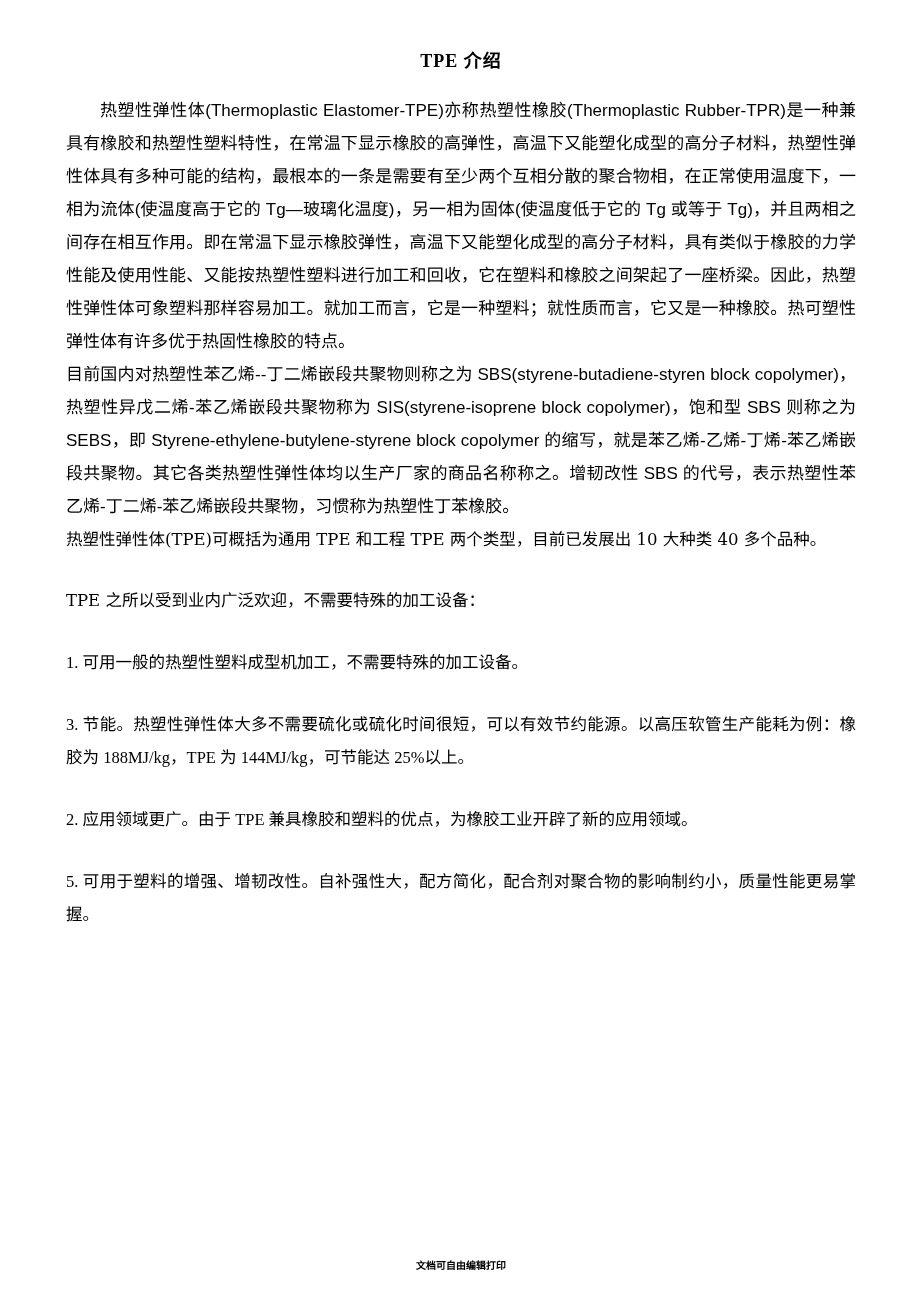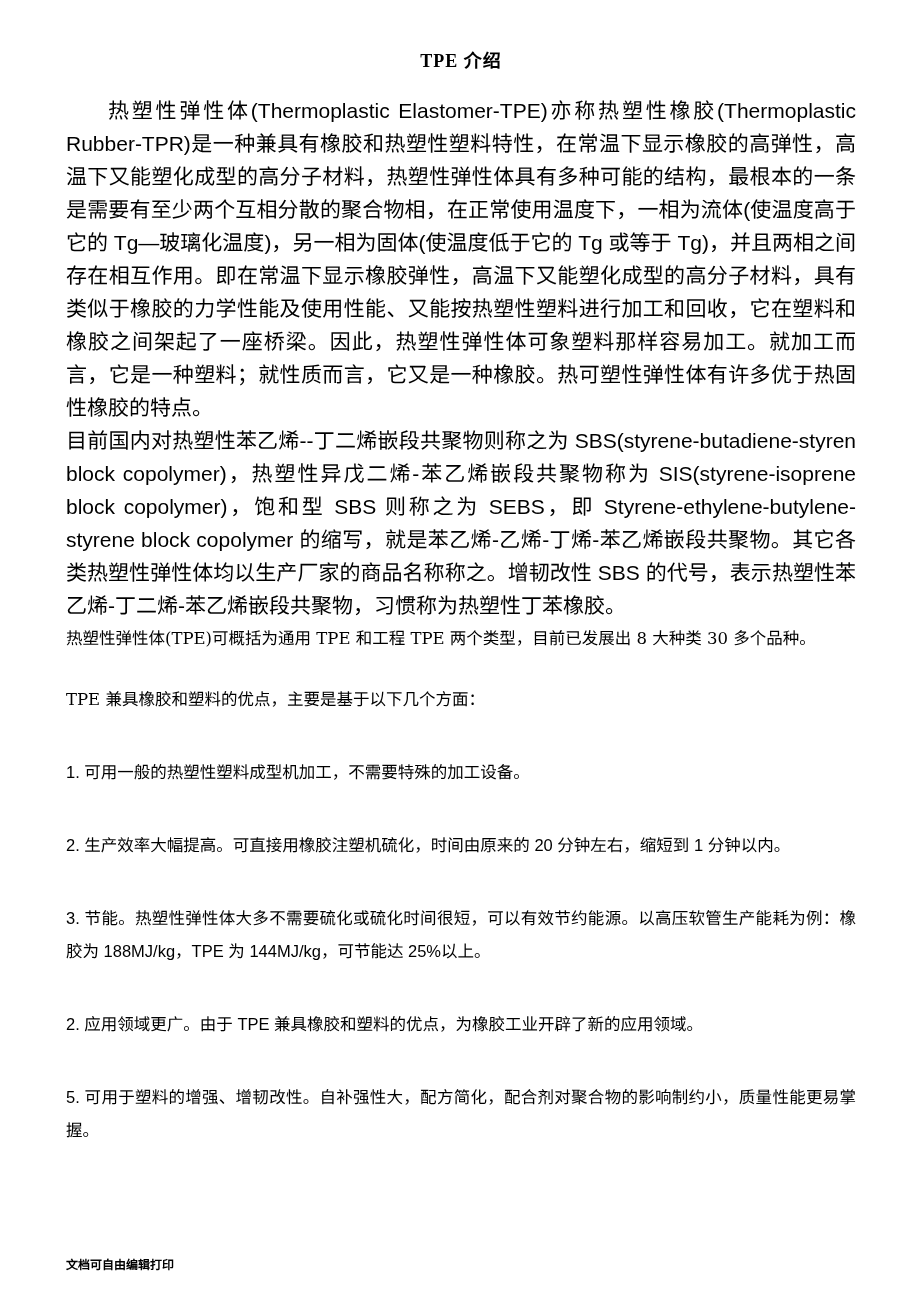--- a/index.html
+++ b/index.html
@@ -26,70 +26,70 @@
     font-weight: 700;
     letter-spacing: 1px;
     margin: 0 0 22px 0;
     font-family: "Liberation Serif", "DejaVu Serif", serif;
   }
   .doc-title.second {
     margin-top: 32px;
     margin-bottom: 24px;
   }
   .s1-para {
-    font-size: 21px;
+    font-size: 17px;
     line-height: 33px;
     text-align: justify;
     margin: 0;
     font-family: "Liberation Sans", "DejaVu Sans", sans-serif;
   }
   .first-indent { text-indent: 2em; }
   .s2-para {
     font-size: 16.5px;
     line-height: 33px;
     text-align: justify;
     margin: 0 0 28px 0;
     font-family: "DejaVu Serif", "Liberation Serif", serif;
   }
   .list-item {
     font-size: 16.5px;
     line-height: 33px;
     text-align: justify;
-    margin: 12px 0 28px 0;
-    font-family: Liberation Sans, sans-serif;
+    margin: 1px 0 28px 0;
+    font-family: Liberation Serif, serif;
   }
   .list-item:last-of-type { margin-bottom: 0; }
   .page-footer {
     margin-top: auto;
-    font-size: 12px;
+    text-align: center;
+    font-size: 10px;
     font-weight: 700;
     font-family: "Liberation Sans", "DejaVu Sans", sans-serif;
     padding-bottom: 4px;
   }
 </style>
 </head>
 <body>
 
 <div class="page">
 
   <h1 class="doc-title">TPE 介绍</h1>
 
   <p class="s1-para first-indent">热塑性弹性体(Thermoplastic Elastomer-TPE)亦称热塑性橡胶(Thermoplastic Rubber-TPR)是一种兼具有橡胶和热塑性塑料特性，在常温下显示橡胶的高弹性，高温下又能塑化成型的高分子材料，热塑性弹性体具有多种可能的结构，最根本的一条是需要有至少两个互相分散的聚合物相，在正常使用温度下，一相为流体(使温度高于它的 Tg—玻璃化温度)，另一相为固体(使温度低于它的 Tg 或等于 Tg)，并且两相之间存在相互作用。即在常温下显示橡胶弹性，高温下又能塑化成型的高分子材料，具有类似于橡胶的力学性能及使用性能、又能按热塑性塑料进行加工和回收，它在塑料和橡胶之间架起了一座桥梁。因此，热塑性弹性体可象塑料那样容易加工。就加工而言，它是一种塑料；就性质而言，它又是一种橡胶。热可塑性弹性体有许多优于热固性橡胶的特点。</p>
 
   <p class="s1-para">目前国内对热塑性苯乙烯--丁二烯嵌段共聚物则称之为 SBS(styrene-butadiene-styren block copolymer)，热塑性异戊二烯-苯乙烯嵌段共聚物称为 SIS(styrene-isoprene block copolymer)，饱和型 SBS 则称之为 SEBS，即 Styrene-ethylene-butylene-styrene block copolymer 的缩写，就是苯乙烯-乙烯-丁烯-苯乙烯嵌段共聚物。其它各类热塑性弹性体均以生产厂家的商品名称称之。增韧改性 SBS 的代号，表示热塑性苯乙烯-丁二烯-苯乙烯嵌段共聚物，习惯称为热塑性丁苯橡胶。</p>
 
 
-  <p class="s2-para">热塑性弹性体(TPE)可概括为通用 TPE 和工程 TPE 两个类型，目前已发展出 8 大种类 30 多个品种。</p>
+  <p class="s2-para">热塑性弹性体(TPE)可概括为通用 TPE 和工程 TPE 两个类型，目前已发展出 10 大种类 40 多个品种。</p>
 
 
-  <p class="s2-para">TPE 兼具橡胶和塑料的优点，主要是基于以下几个方面：</p>
+  <p class="s2-para">TPE 之所以受到业内广泛欢迎，不需要特殊的加工设备：</p>
 
   <div class="list-item">1.  可用一般的热塑性塑料成型机加工，不需要特殊的加工设备。</div>
 
-  <div class="list-item">2.  生产效率大幅提高。可直接用橡胶注塑机硫化，时间由原来的 20 分钟左右，缩短到 1 分钟以内。</div>
 
   <div class="list-item">3.  节能。热塑性弹性体大多不需要硫化或硫化时间很短，可以有效节约能源。以高压软管生产能耗为例：橡胶为 188MJ/kg，TPE 为 144MJ/kg，可节能达 25%以上。</div>
 
   <div class="list-item">2.  应用领域更广。由于 TPE 兼具橡胶和塑料的优点，为橡胶工业开辟了新的应用领域。</div>
 
   <div class="list-item">5.  可用于塑料的增强、增韧改性。自补强性大，配方简化，配合剂对聚合物的影响制约小，质量性能更易掌握。</div>
 
   <div class="page-footer">文档可自由编辑打印</div>
 
 </div>

